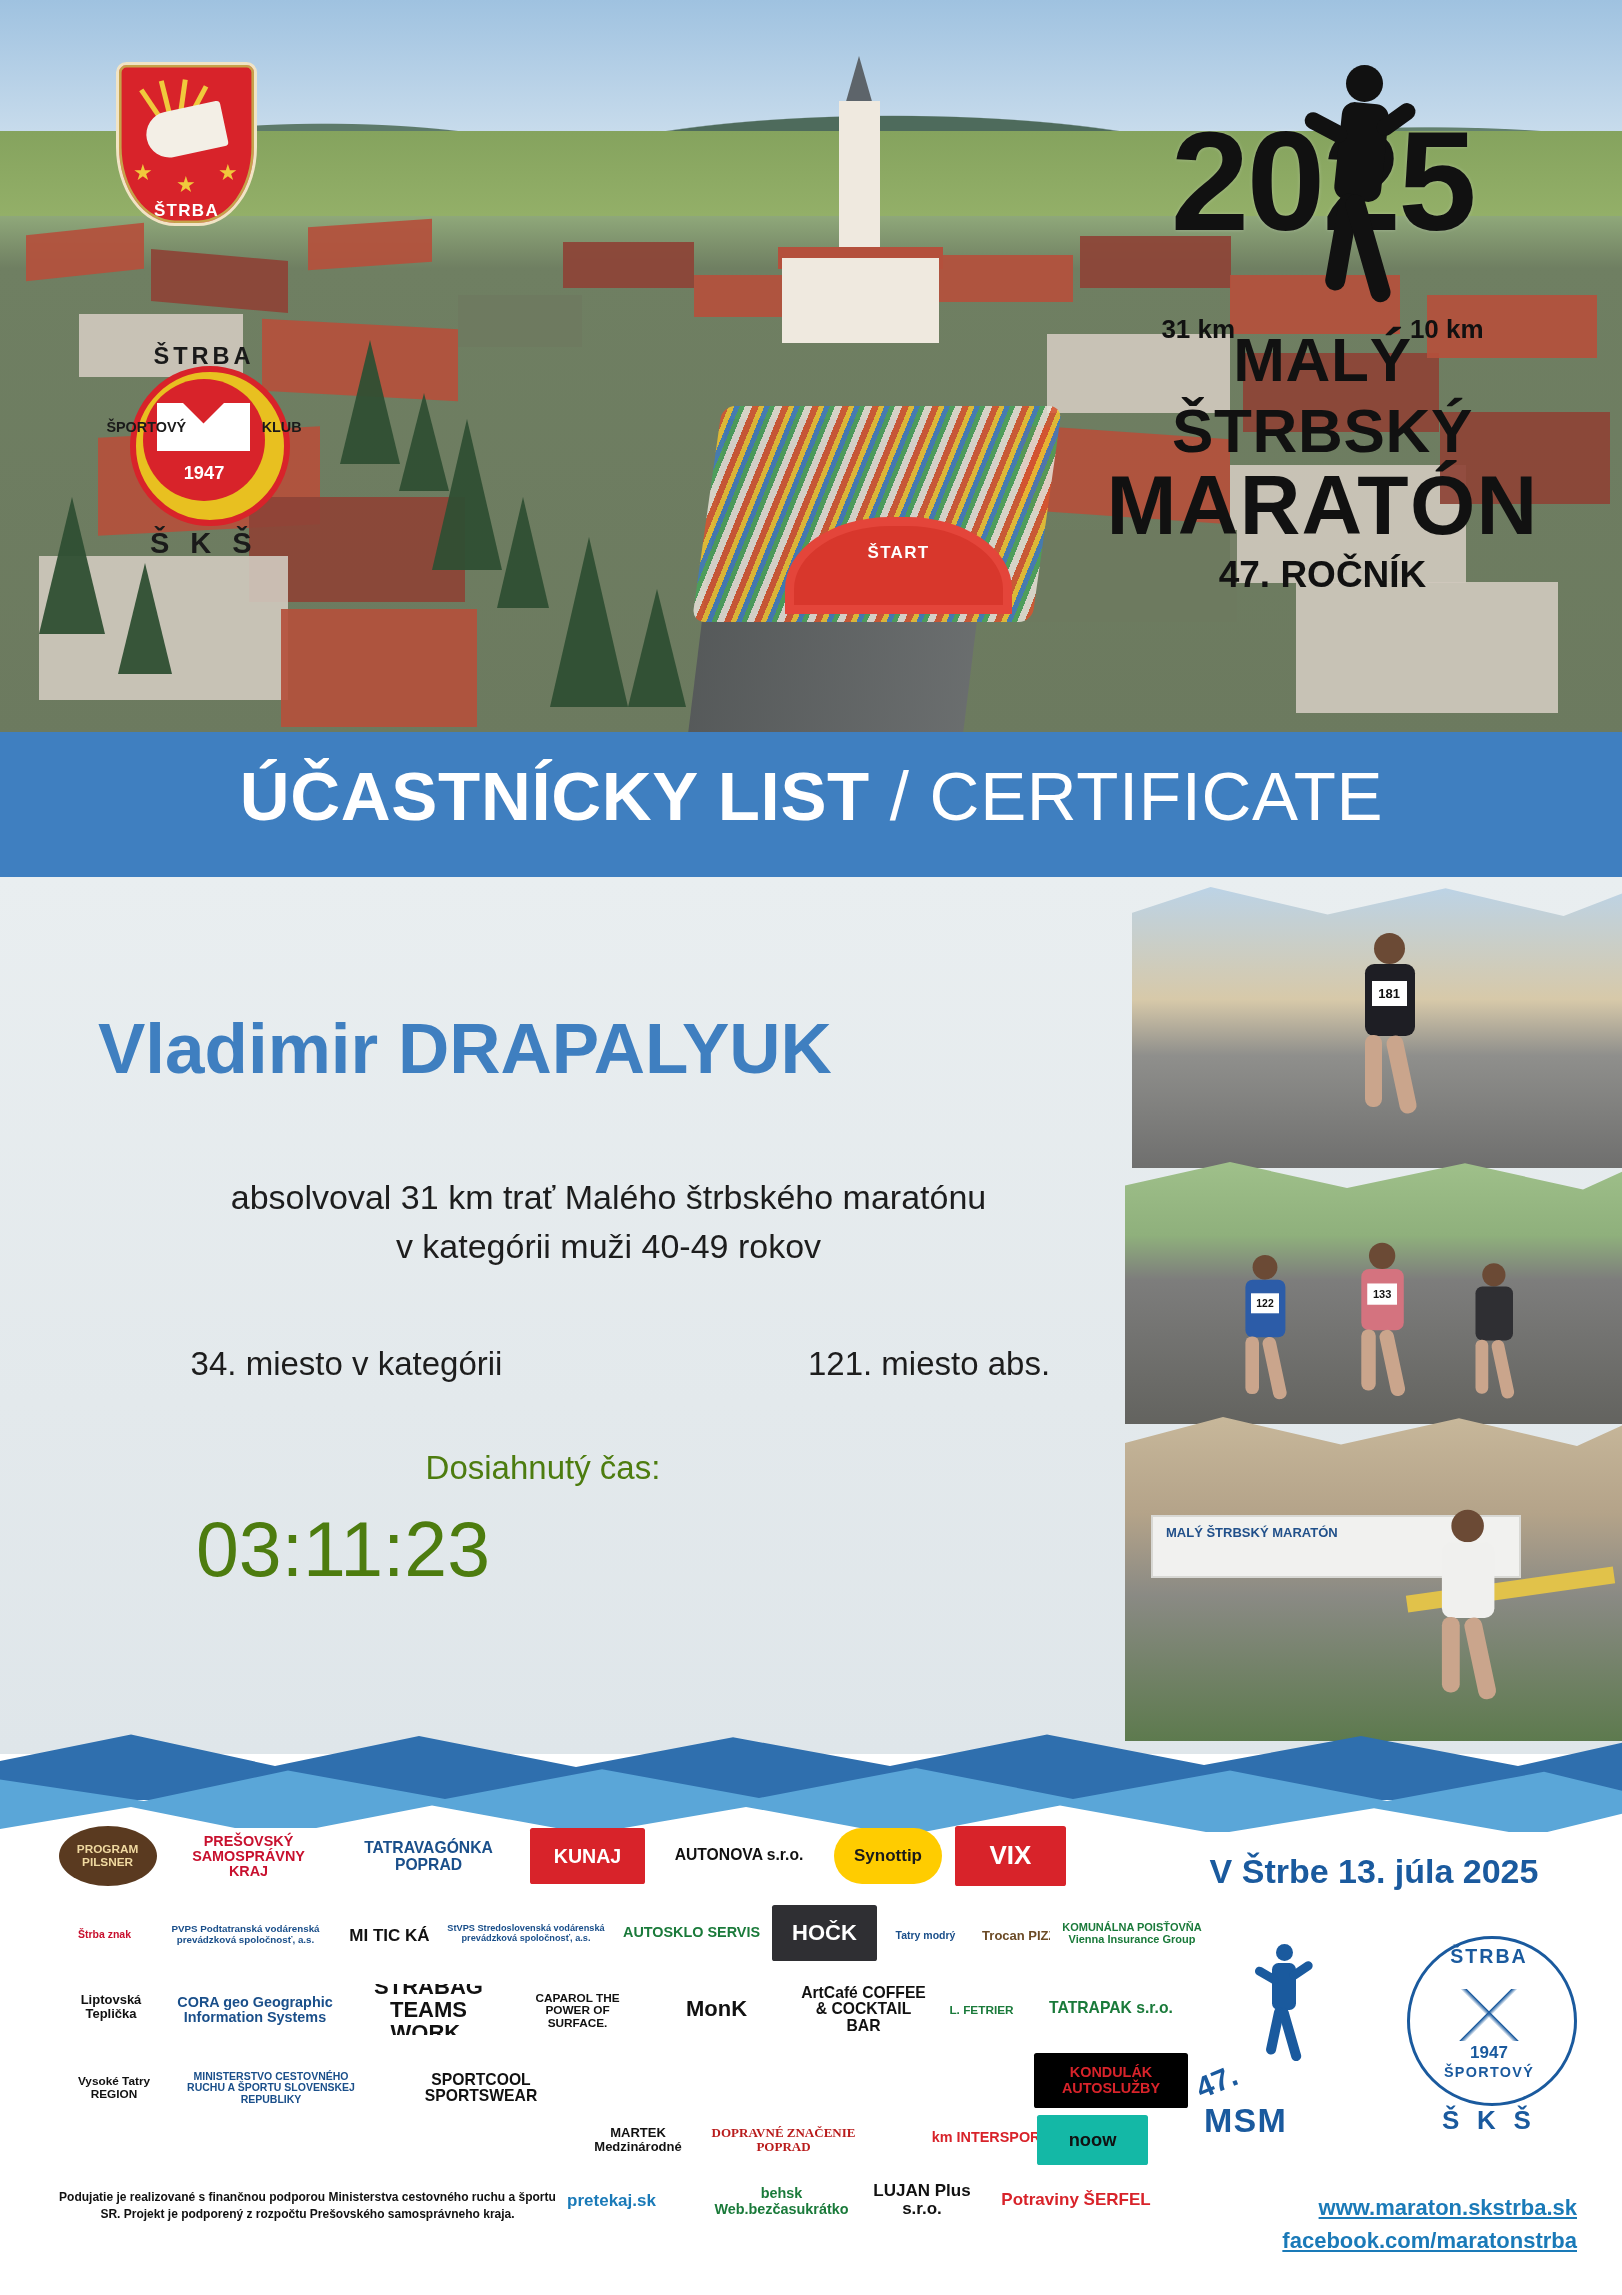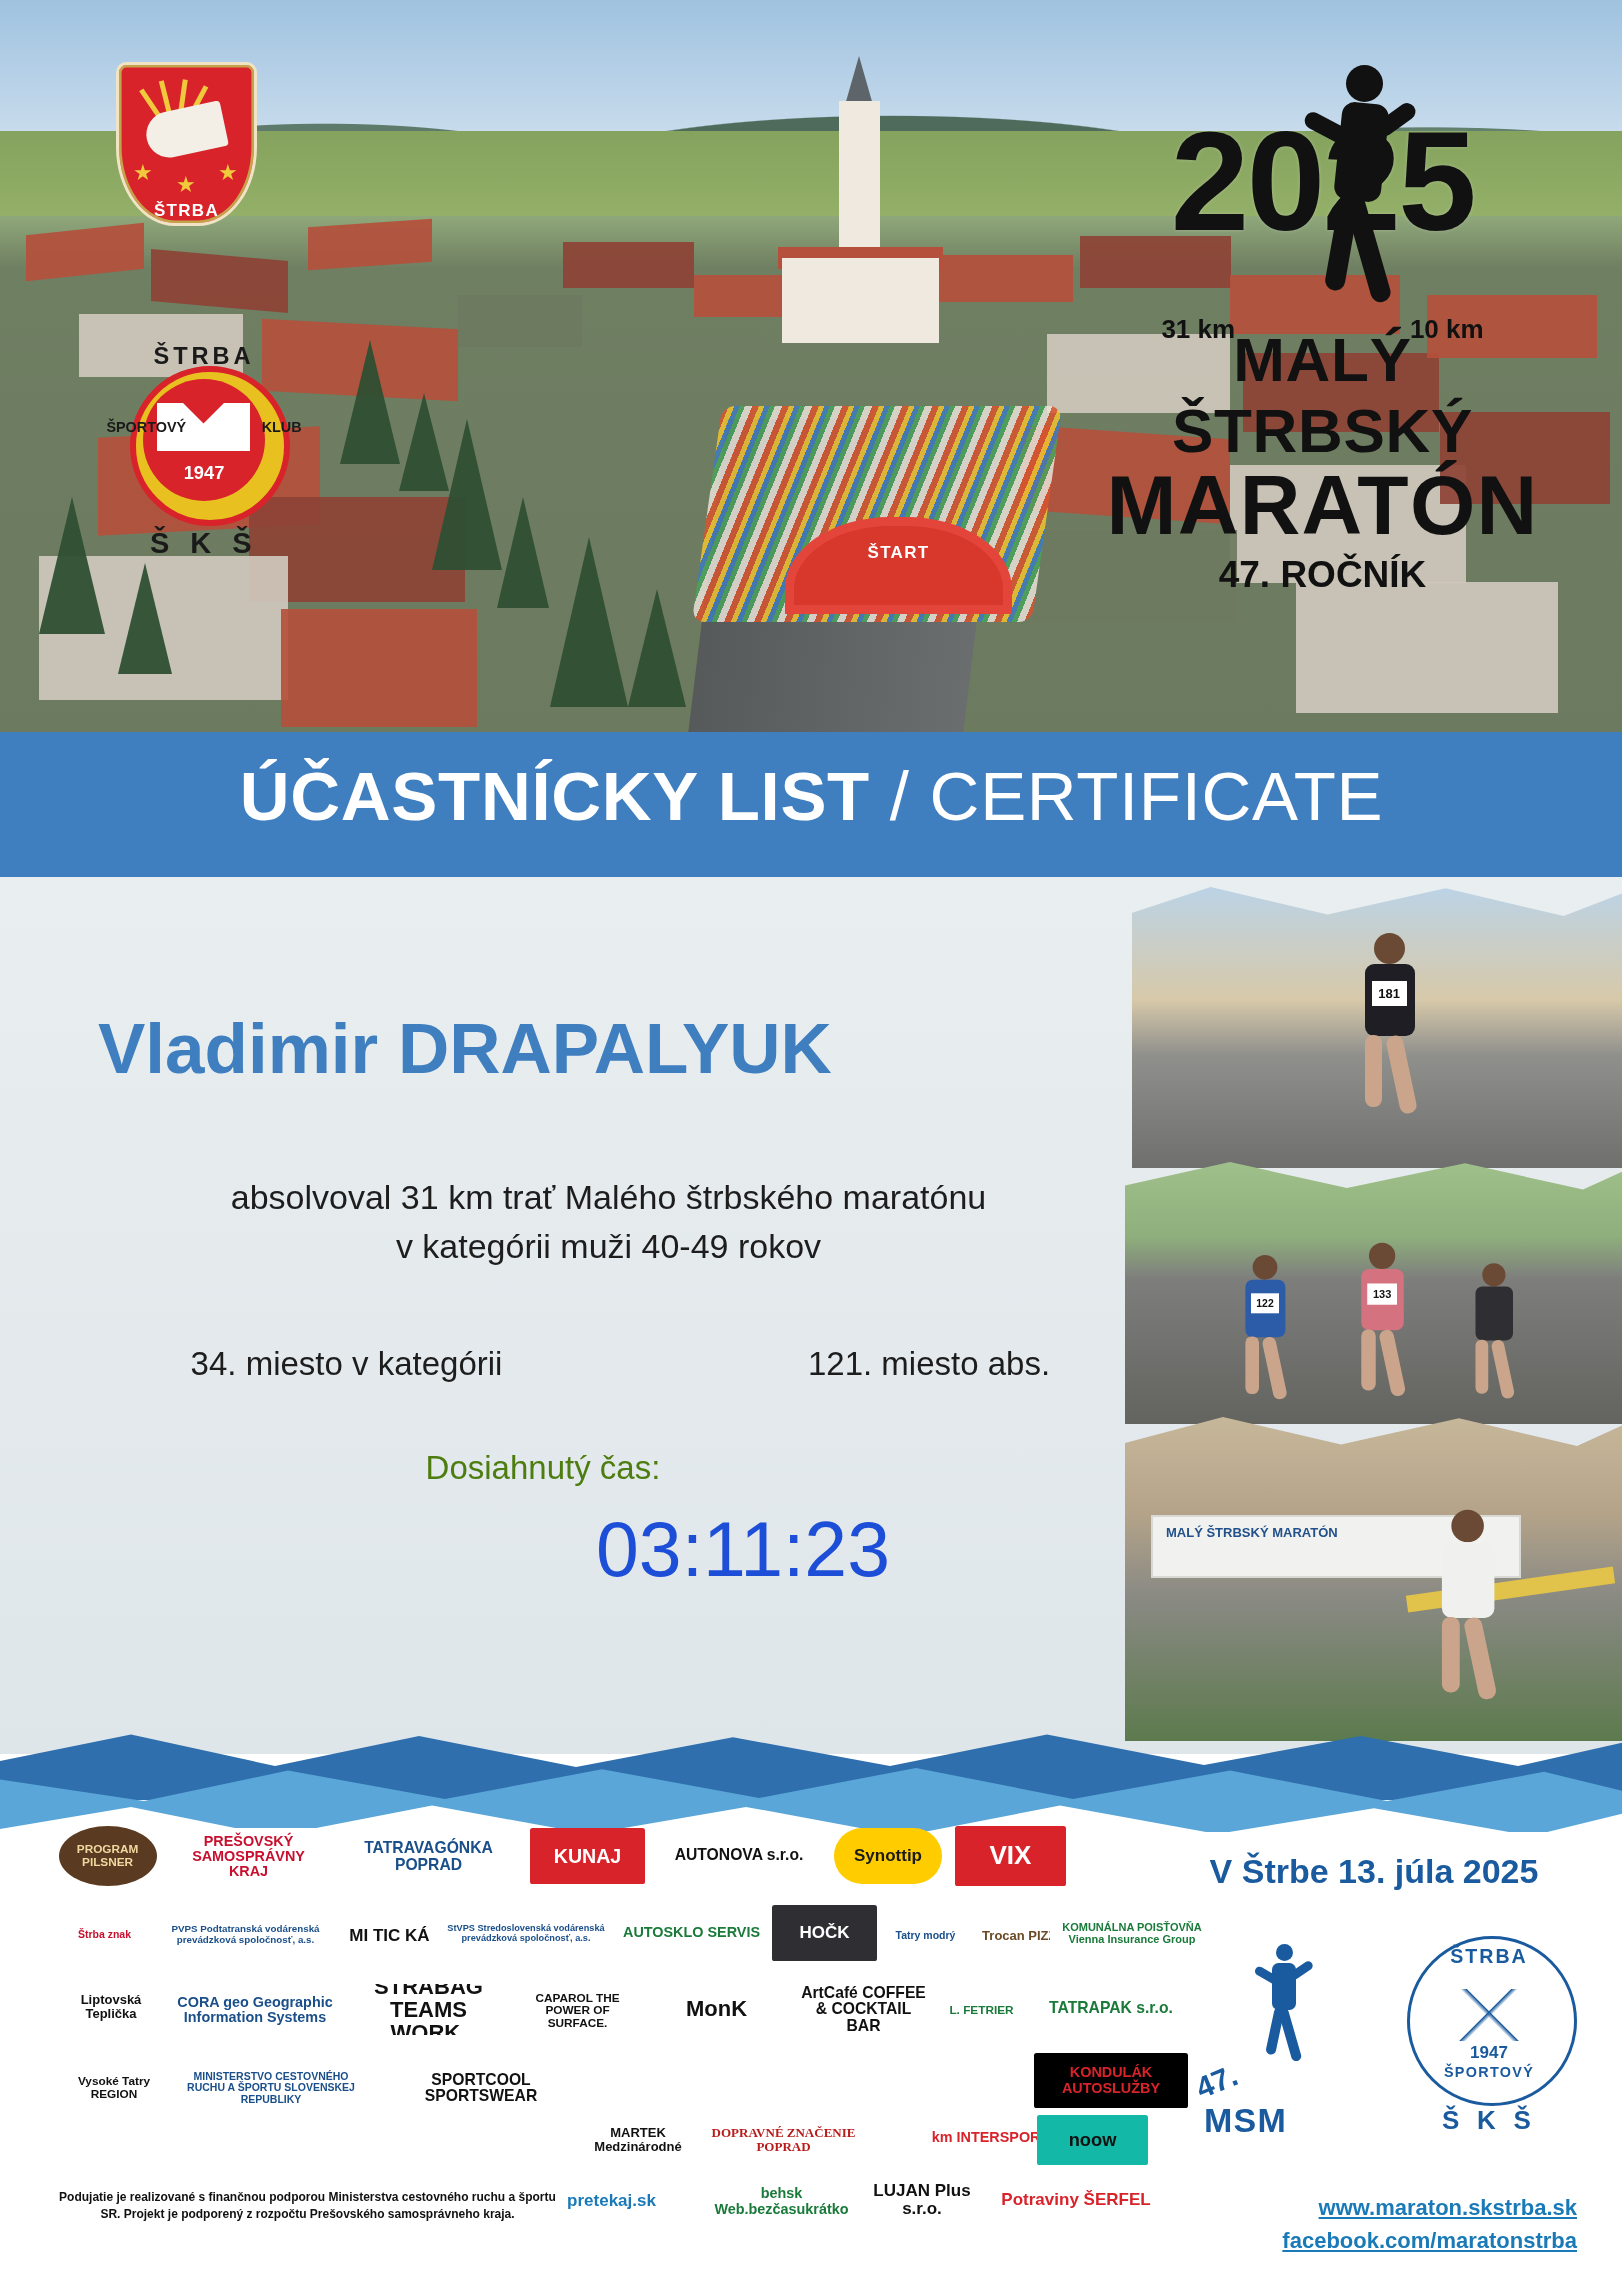--- a/index.html
+++ b/index.html
@@ -184,22 +184,22 @@
   }
   .place-abs{
     position:absolute;left:700px;top:1345px;width:458px;text-align:center;
     font-size:33px;color:#1d1d1d;
   }
   .time-label{
     position:absolute;left:196px;top:1449px;width:694px;text-align:center;
     font-size:33px;color:#4d7c0f;
   }
   .time-value{
-    position:absolute;left:196px;top:1505px;width:694px;text-align:right;
-    font-size:77px;color:#1d4ed8;
+    position:absolute;left:196px;top:1505px;width:694px;text-align:left;
+    font-size:77px;color:#4d7c0f;
   }
 
   
   .collage{
     position:absolute;left:1112px;top:887px;width:510px;height:854px;overflow:hidden;
   }
   .ph{position:absolute;overflow:hidden;}
   .ph1{left:19.6px;top:0;width:497px;height:281px;background:linear-gradient(180deg,#bcd3e6 0%, #d7c9a9 40%, #8f8f8c 60%, #6f6f6e 100%);
        clip-path:polygon(0 26px,79px 0,196px 27.5px,314px 1.3px,432px 29px,497px 3.9px,497px 281px,0 281px);}
   .ph2{left:13px;top:275px;width:504px;height:262px;background:linear-gradient(180deg,#9fc08a 0%, #8fb07c 28%, #7d7d7c 45%, #63635f 100%);
@@ -458,21 +458,21 @@
     <div class="sp" style="left: 301px; top: 10.5px; width: 177px; height: 54px; background: rgb(255, 255, 255); color: rgb(26, 79, 138); font-size: 15.7px;">TATRAVAGÓNKA POPRAD</div>
     <div class="sp" style="left: 491px; top: 9.2px; width: 115px; height: 56px; background: rgb(216, 35, 42); color: rgb(255, 255, 255); font-size: 19.6px;">KUNAJ</div>
     <div class="sp" style="left: 618px; top: 6.5px; width: 164px; height: 60px; background: rgb(255, 255, 255); color: rgb(17, 17, 17); font-size: 15.7px;">AUTONOVA s.r.o.</div>
     <div class="sp" style="left: 795px; top: 9.2px; width: 108px; height: 56px; background: rgb(255, 204, 0); color: rgb(26, 26, 26); font-size: 17px; border-radius: 30px;">Synottip</div>
     <div class="sp" style="left: 916px; top: 6.5px; width: 111px; height: 60px; background: rgb(216, 35, 42); color: rgb(255, 255, 255); font-size: 26px;">VIX</div>
     <div class="sp" style="left: 26px; top: 80px; width: 79px; height: 72px; background: rgb(255, 255, 255); color: rgb(200, 16, 46); font-size: 10.5px;">Štrba znak</div>
     <div class="sp" style="left: 118px; top: 84px; width: 177px; height: 63px; background: rgb(255, 255, 255); color: rgb(26, 79, 138); font-size: 9.8px;">PVPS Podtatranská vodárenská prevádzková spoločnosť, a.s.</div>
     <div class="sp" style="left: 308px; top: 80px; width: 85px; height: 73px; background: rgb(255, 255, 255); color: rgb(17, 17, 17); font-size: 17px;">MI TIC KÁ</div>
     <div class="sp" style="left: 402px; top: 82px; width: 170px; height: 65px; background: rgb(255, 255, 255); color: rgb(26, 79, 138); font-size: 9.2px;">StVPS Stredoslovenská vodárenská prevádzková spoločnosť, a.s.</div>
     <div class="sp" style="left: 582px; top: 88px; width: 141px; height: 52px; background: rgb(255, 255, 255); color: rgb(26, 122, 58); font-size: 14.4px;">AUTOSKLO SERVIS</div>
-    <div class="sp" style="left: 733px; top: 86px; width: 105px; height: 56px; background: rgb(47, 47, 51); color: rgb(255, 255, 255); font-size: 17px;">HOČK</div>
+    <div class="sp" style="left: 733px; top: 86px; width: 105px; height: 56px; background: rgb(47, 47, 51); color: rgb(255, 255, 255); font-size: 22px;">HOČK</div>
     <div class="sp" style="left: 847px; top: 84px; width: 79px; height: 65px; background: rgb(255, 255, 255); color: rgb(26, 79, 138); font-size: 10.5px; border-radius: 50%;">Tatry modrý</div>
     <div class="sp" style="left: 936px; top: 84px; width: 98px; height: 65px; background: rgb(255, 255, 255); color: rgb(107, 74, 37); font-size: 13px;">Trocan PIZZA</div>
     <div class="sp" style="left: 1011px; top: 85px; width: 164px; height: 60px; background: rgb(255, 255, 255); color: rgb(26, 122, 58); font-size: 11px;">KOMUNÁLNA POISŤOVŇA Vienna Insurance Group</div>
     <div class="sp" style="left: 26px; top: 164px; width: 92px; height: 47px; background: rgb(255, 255, 255); color: rgb(17, 17, 17); font-size: 13px;">Liptovská Teplička</div>
     <div class="sp" style="left: 131px; top: 164px; width: 170px; height: 54px; background: rgb(255, 255, 255); color: rgb(26, 79, 138); font-size: 14.4px;">CORA geo Geographic Information Systems</div>
     <div class="sp" style="left: 314px; top: 165px; width: 151px; height: 51px; background: rgb(255, 255, 255); color: rgb(17, 17, 17); font-size: 22px;">STRABAG TEAMS WORK.</div>
     <div class="sp" style="left: 478px; top: 160px; width: 121px; height: 63px; background: rgb(255, 255, 255); color: rgb(17, 17, 17); font-size: 11.8px;">CAPAROL THE POWER OF SURFACE.</div>
     <div class="sp" style="left: 612px; top: 164px; width: 131px; height: 52px; background: rgb(255, 255, 255); color: rgb(17, 17, 17); font-size: 22px;">MonK</div>
     <div class="sp" style="left: 759px; top: 161px; width: 131px; height: 59px; background: rgb(255, 255, 255); color: rgb(17, 17, 17); font-size: 15.7px;">ArtCafé COFFEE &amp; COCKTAIL BAR</div>
     <div class="sp" style="left: 900px; top: 160px; width: 85px; height: 63px; background: rgb(255, 255, 255); color: rgb(26, 122, 58); font-size: 11.8px;">L. FETRIER</div>

